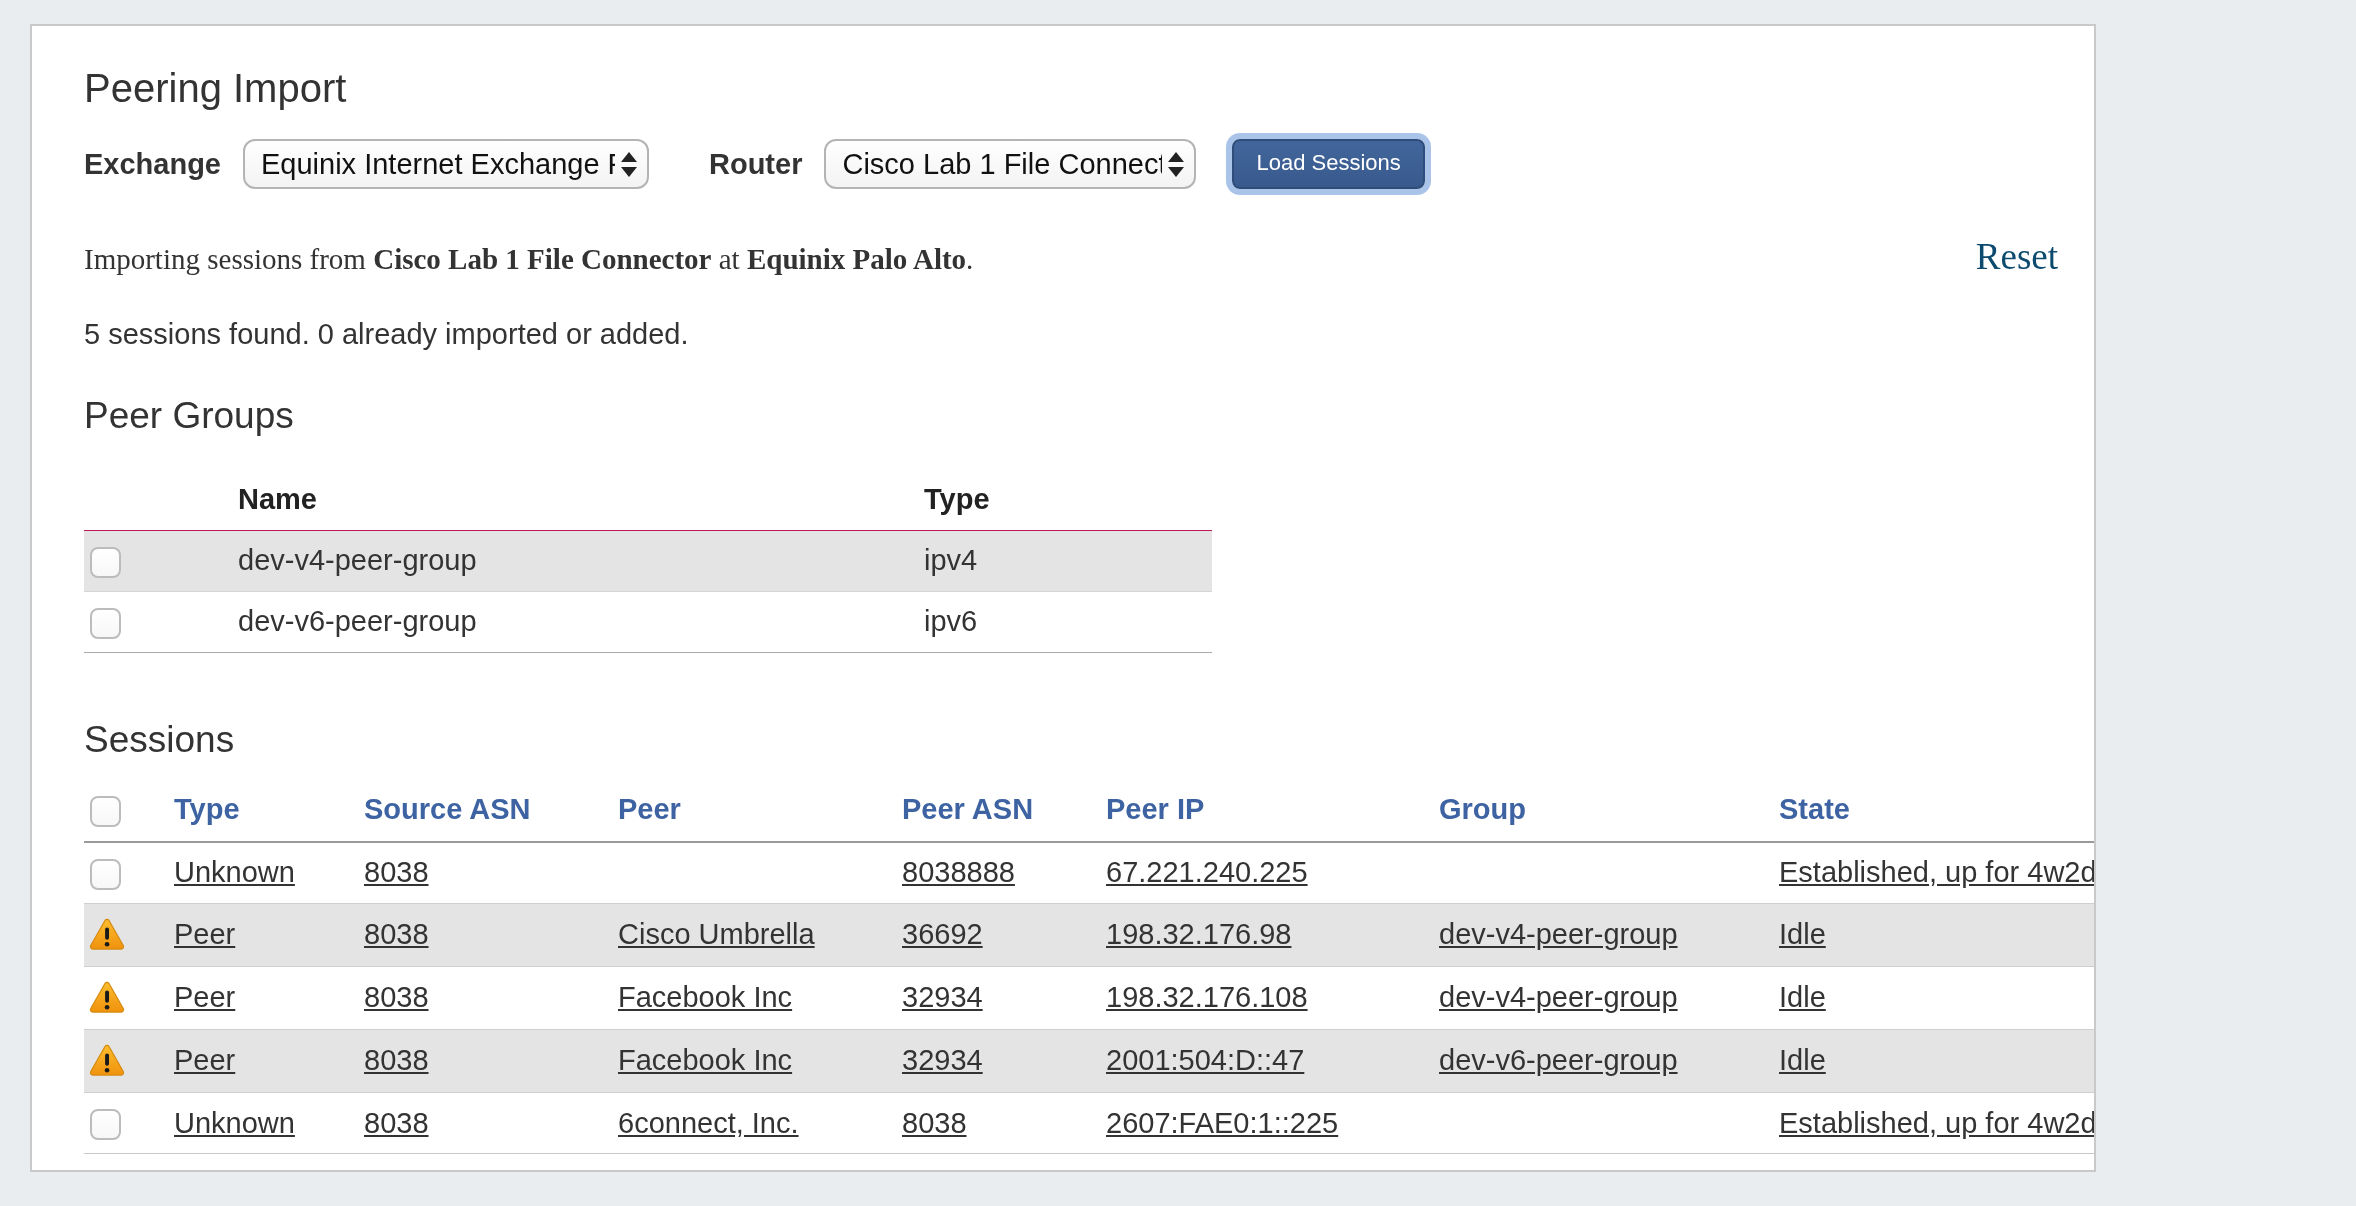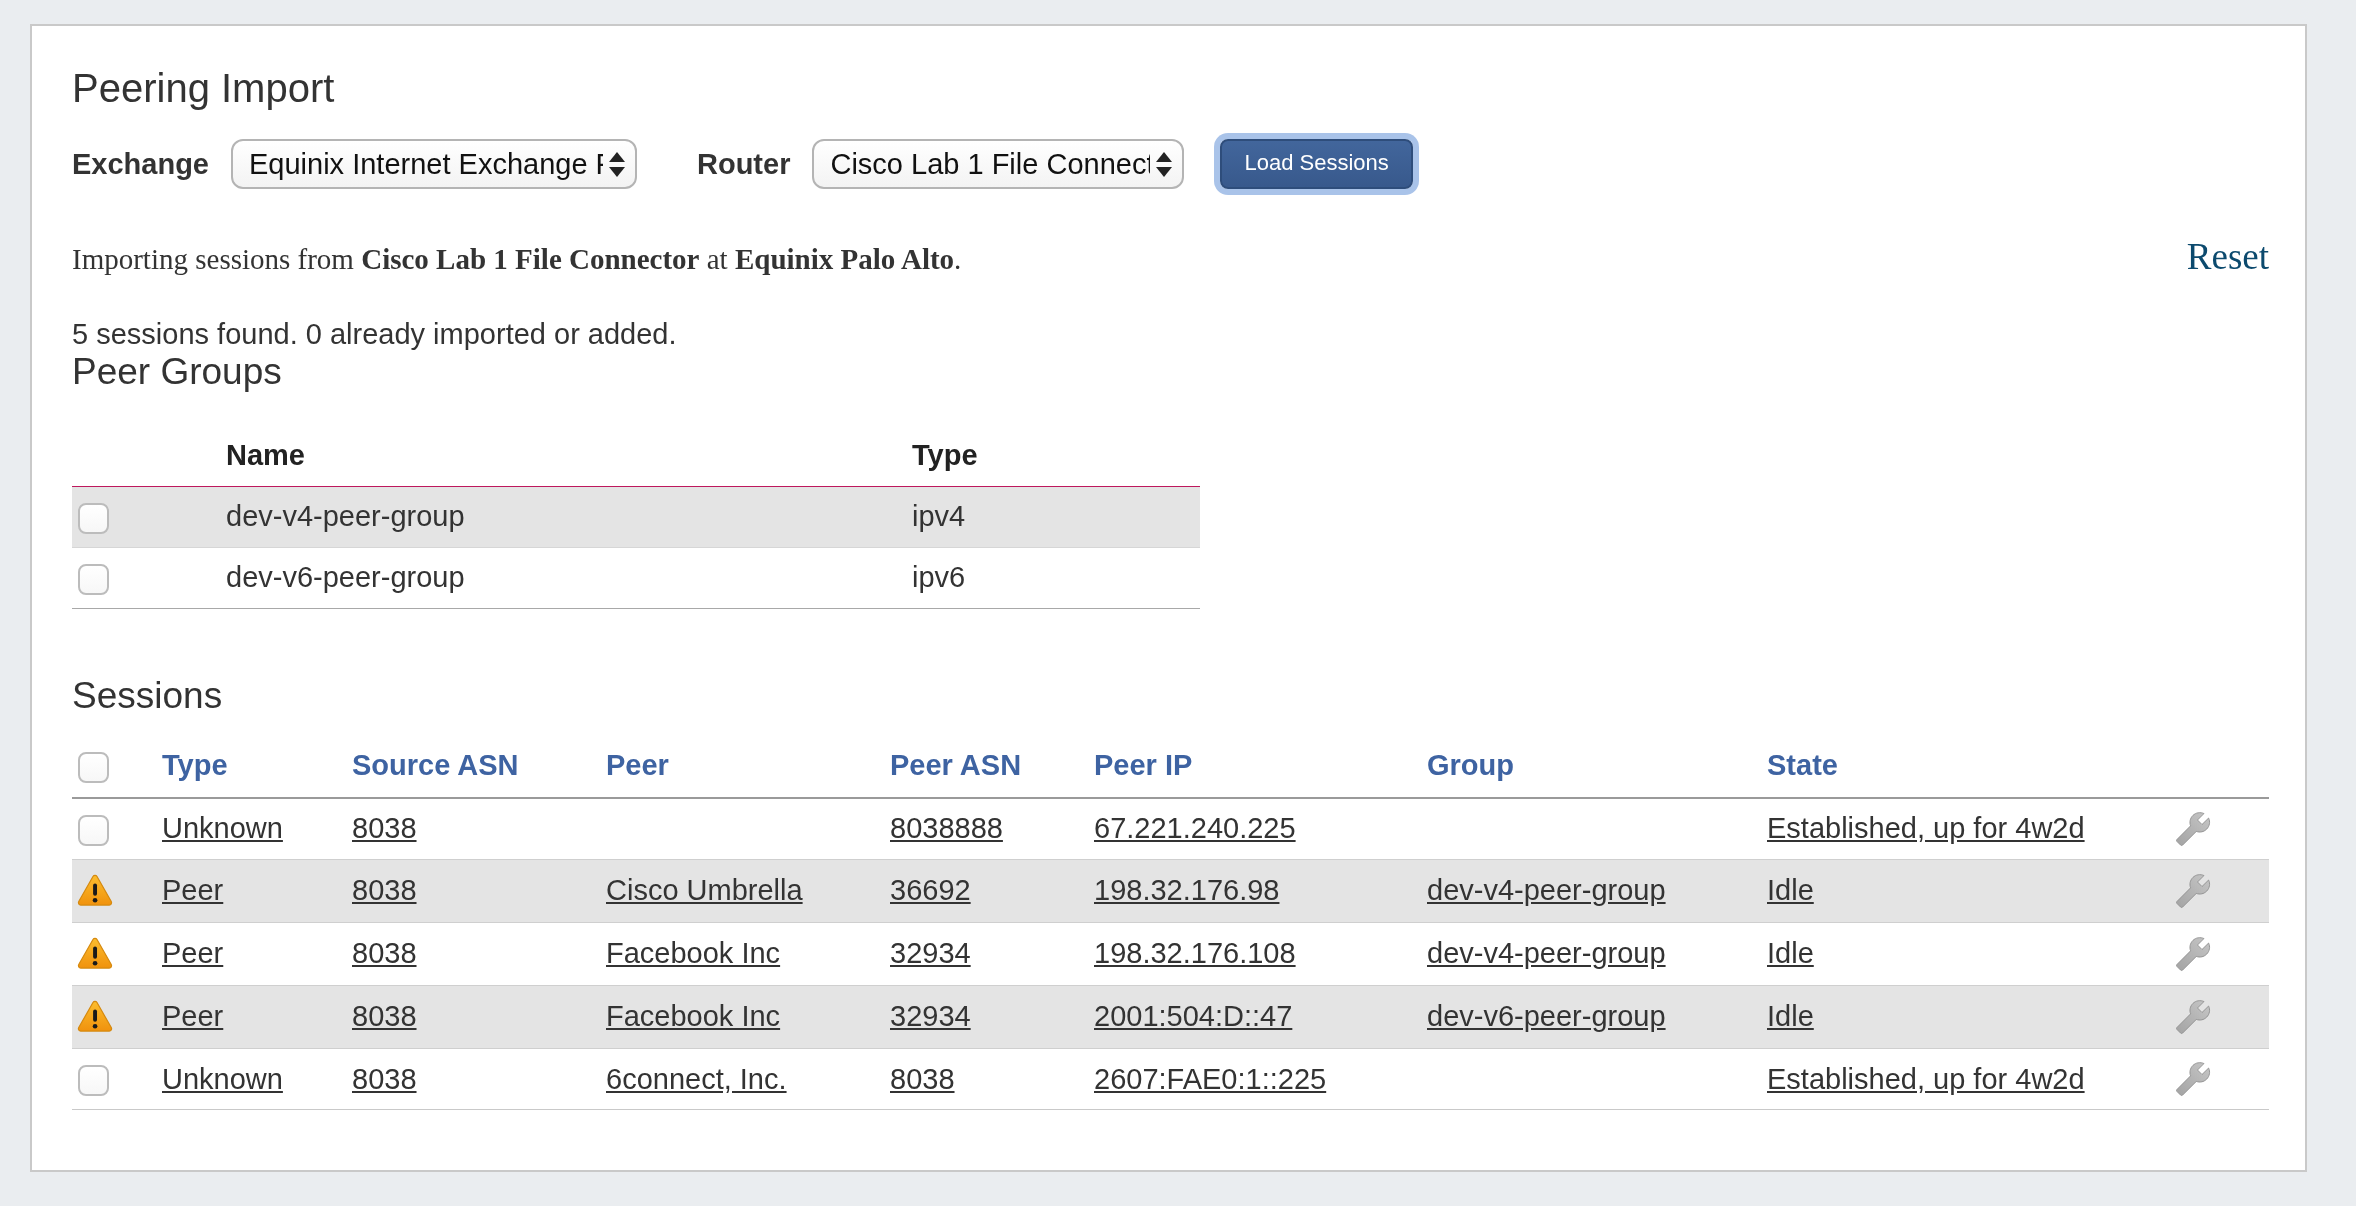--- a/index.html
+++ b/index.html
@@ -5,24 +5,24 @@
   * { box-sizing: border-box; margin: 0; padding: 0; }
   html, body { width: 2356px; height: 1206px; overflow: hidden; }
   body {
     background: #eaedf0;
     font-family: "Liberation Sans", sans-serif;
     color: #333;
   }
   .panel {
     position: absolute;
     left: 30px; top: 24px;
-    width: 2277px; height: 1148px;
+    width: 2066px; height: 1148px;
     background: #ffffff;
     border: 2px solid #c9c9c9;
-    padding: 32px 36px 30px 40px;
+    padding: 32px 36px 30px 52px;
     overflow: hidden;
   }
   h1.page-title {
     font-size: 40px;
     font-weight: 400;
     color: #333;
     margin-top: 8px;
   }
   
   .controls {
@@ -74,21 +74,21 @@
     align-items: baseline;
     margin-top: 46px;
     font-family: Liberation Serif, serif;
   }
   .status-text { font-size: 29px; color: #333; }
   .status-text b { font-weight: bold; }
   a.link { font-size: 37px; color: #0c4a6e; text-decoration: none; cursor: pointer; }
   .summary { font-size: 29px; margin-top: 40px; color: #333; }
   
   h2.section { font-size: 37px; font-weight: 400; color: #333; }
-  .h-peer-groups { }
+  .h-peer-groups { margin-top: 44px; }
   .h-sessions { margin-top: 66px; }
   
   table { border-collapse: collapse; table-layout: fixed; }
   th, td { font-size: 29px; text-align: left; font-weight: normal; overflow: hidden; white-space: nowrap; }
   .pg-table { width: 1128px; margin-top: 34px; border-bottom: 1px solid #a8a8a8; }
   .pg-table th { font-weight: bold; color: #222; padding: 12px 0 14px 0; border-bottom: 1px solid #be185d; }
   .pg-table td { padding: 13px 0; height: 53px; }
   .pg-table tbody tr + tr { border-top: 1px solid #d6d6d6; }
   .sessions-table { width: 100%; margin-top: 22px; border-bottom: 1px solid #c9c9c9; }
   .sessions-table thead th { padding: 10px 0 14px 0; border-bottom: 2px solid #9a9a9a; }

